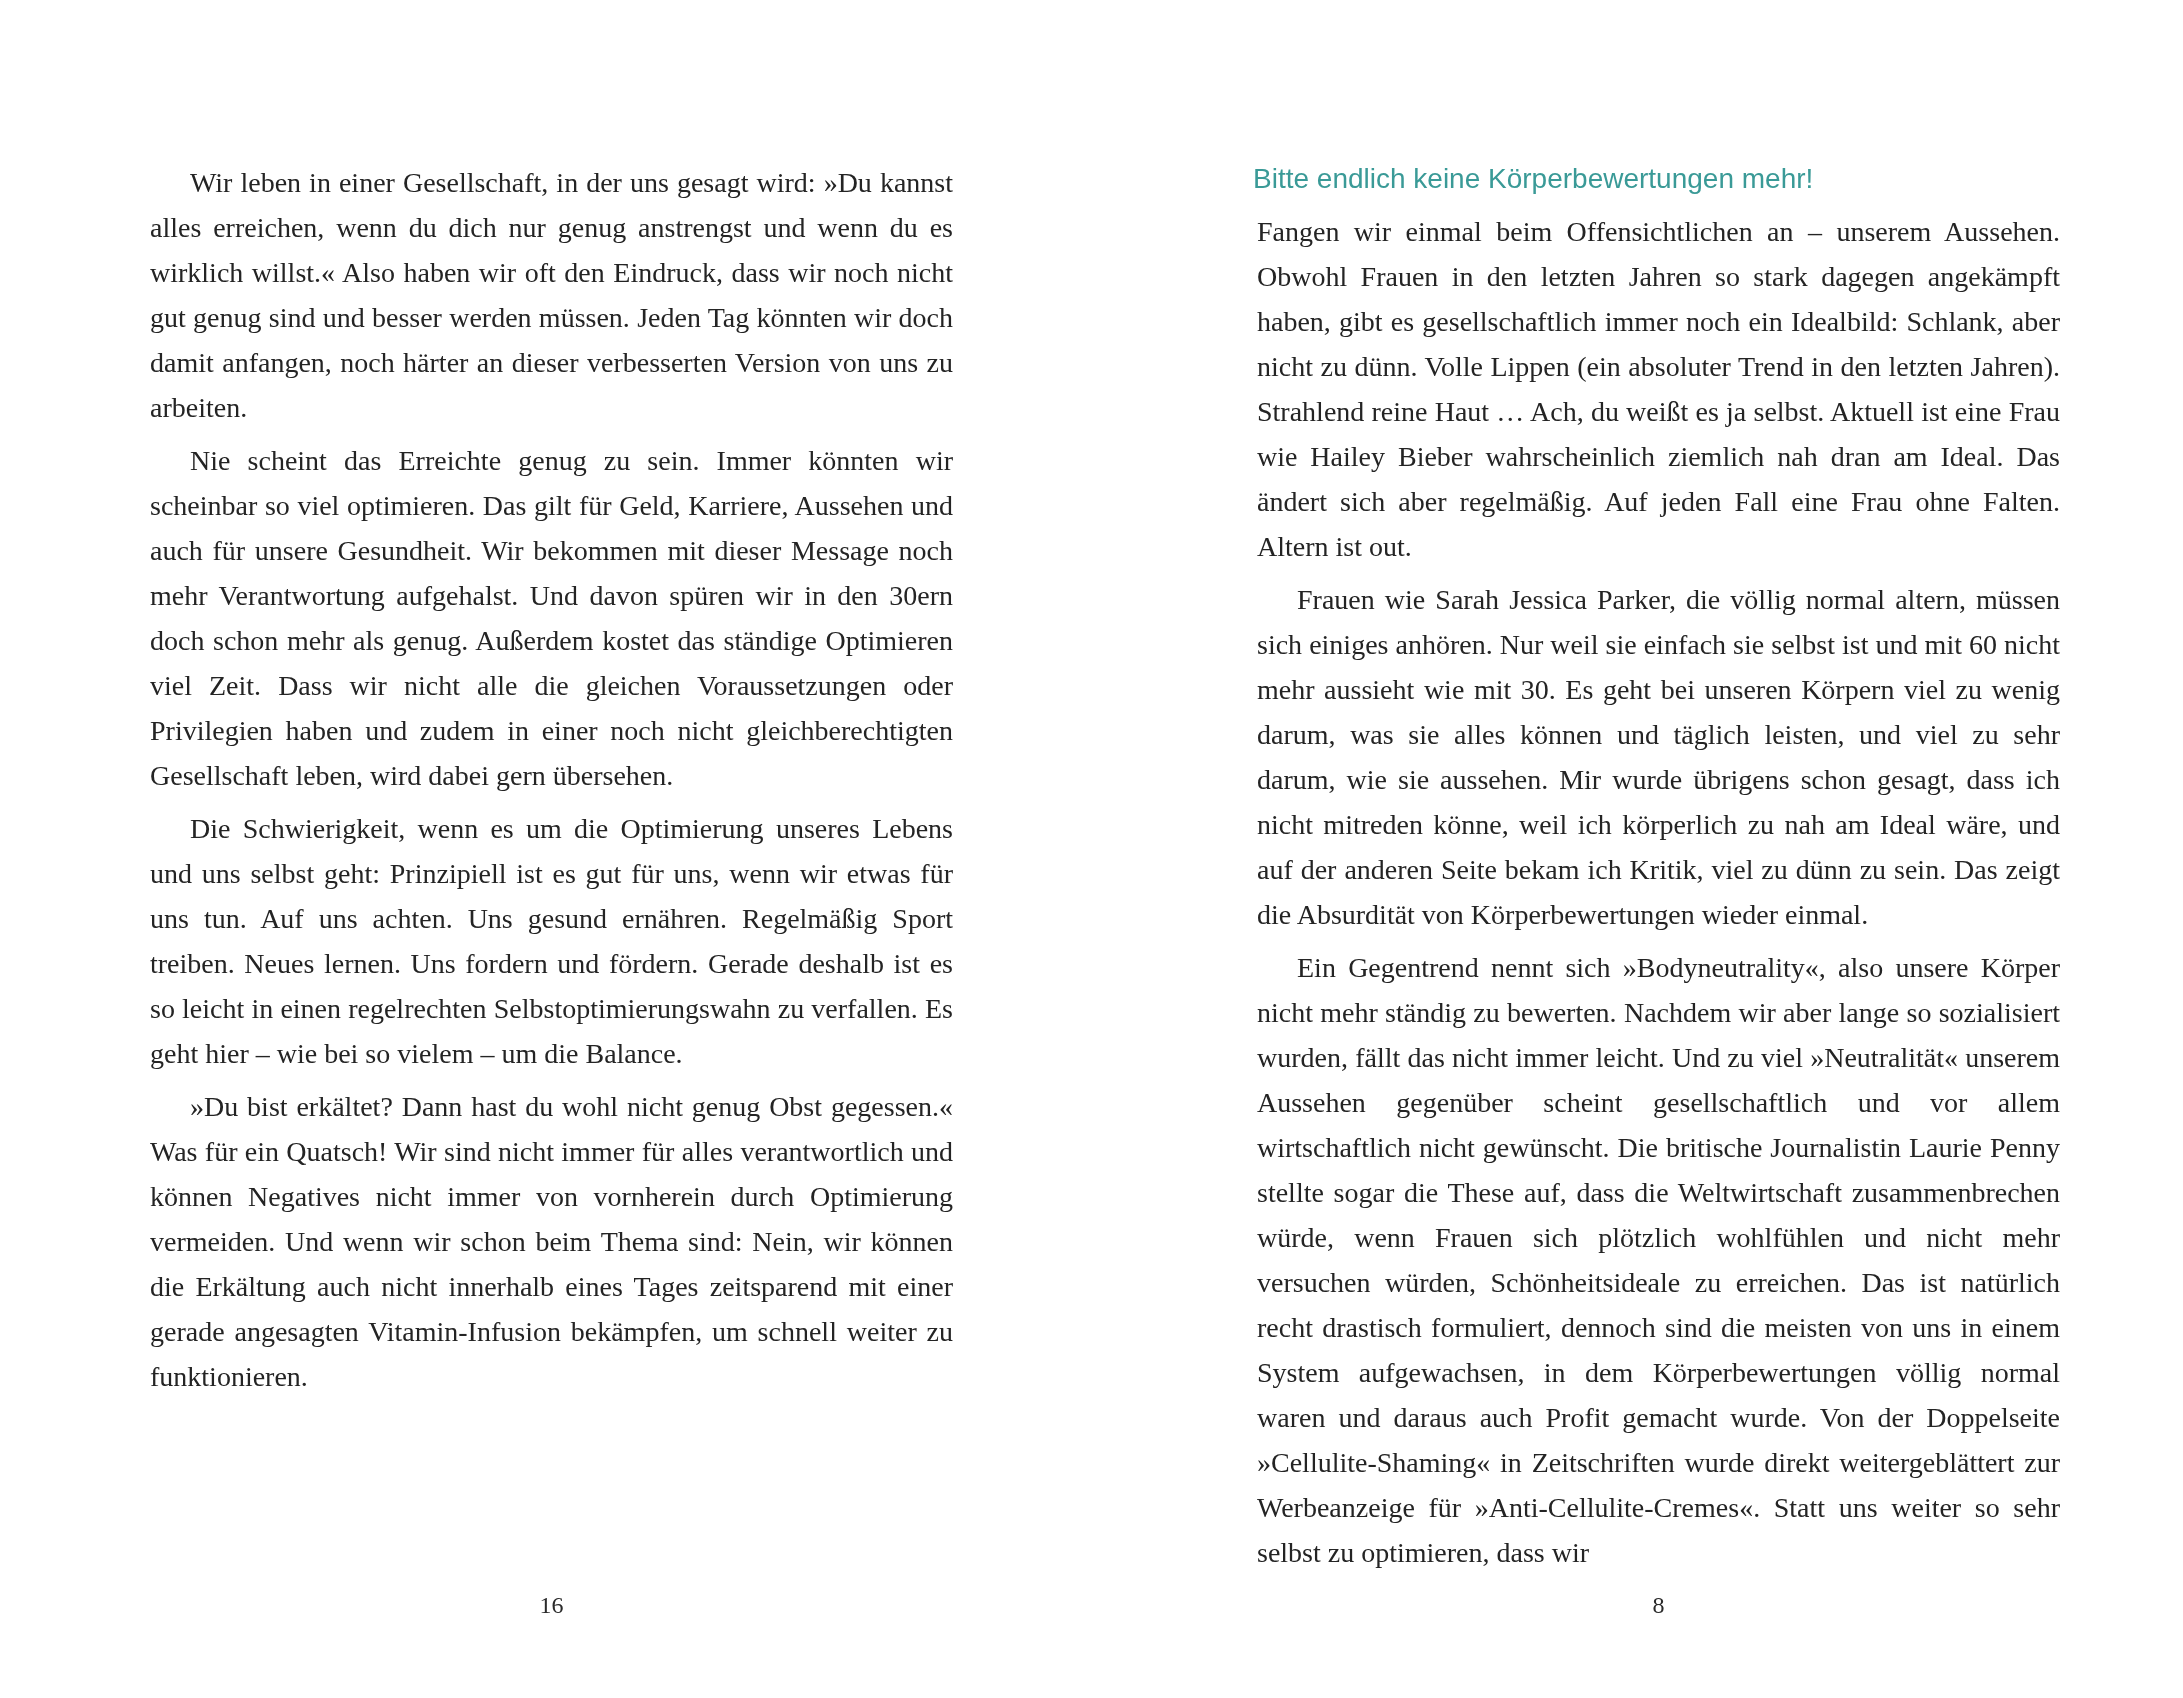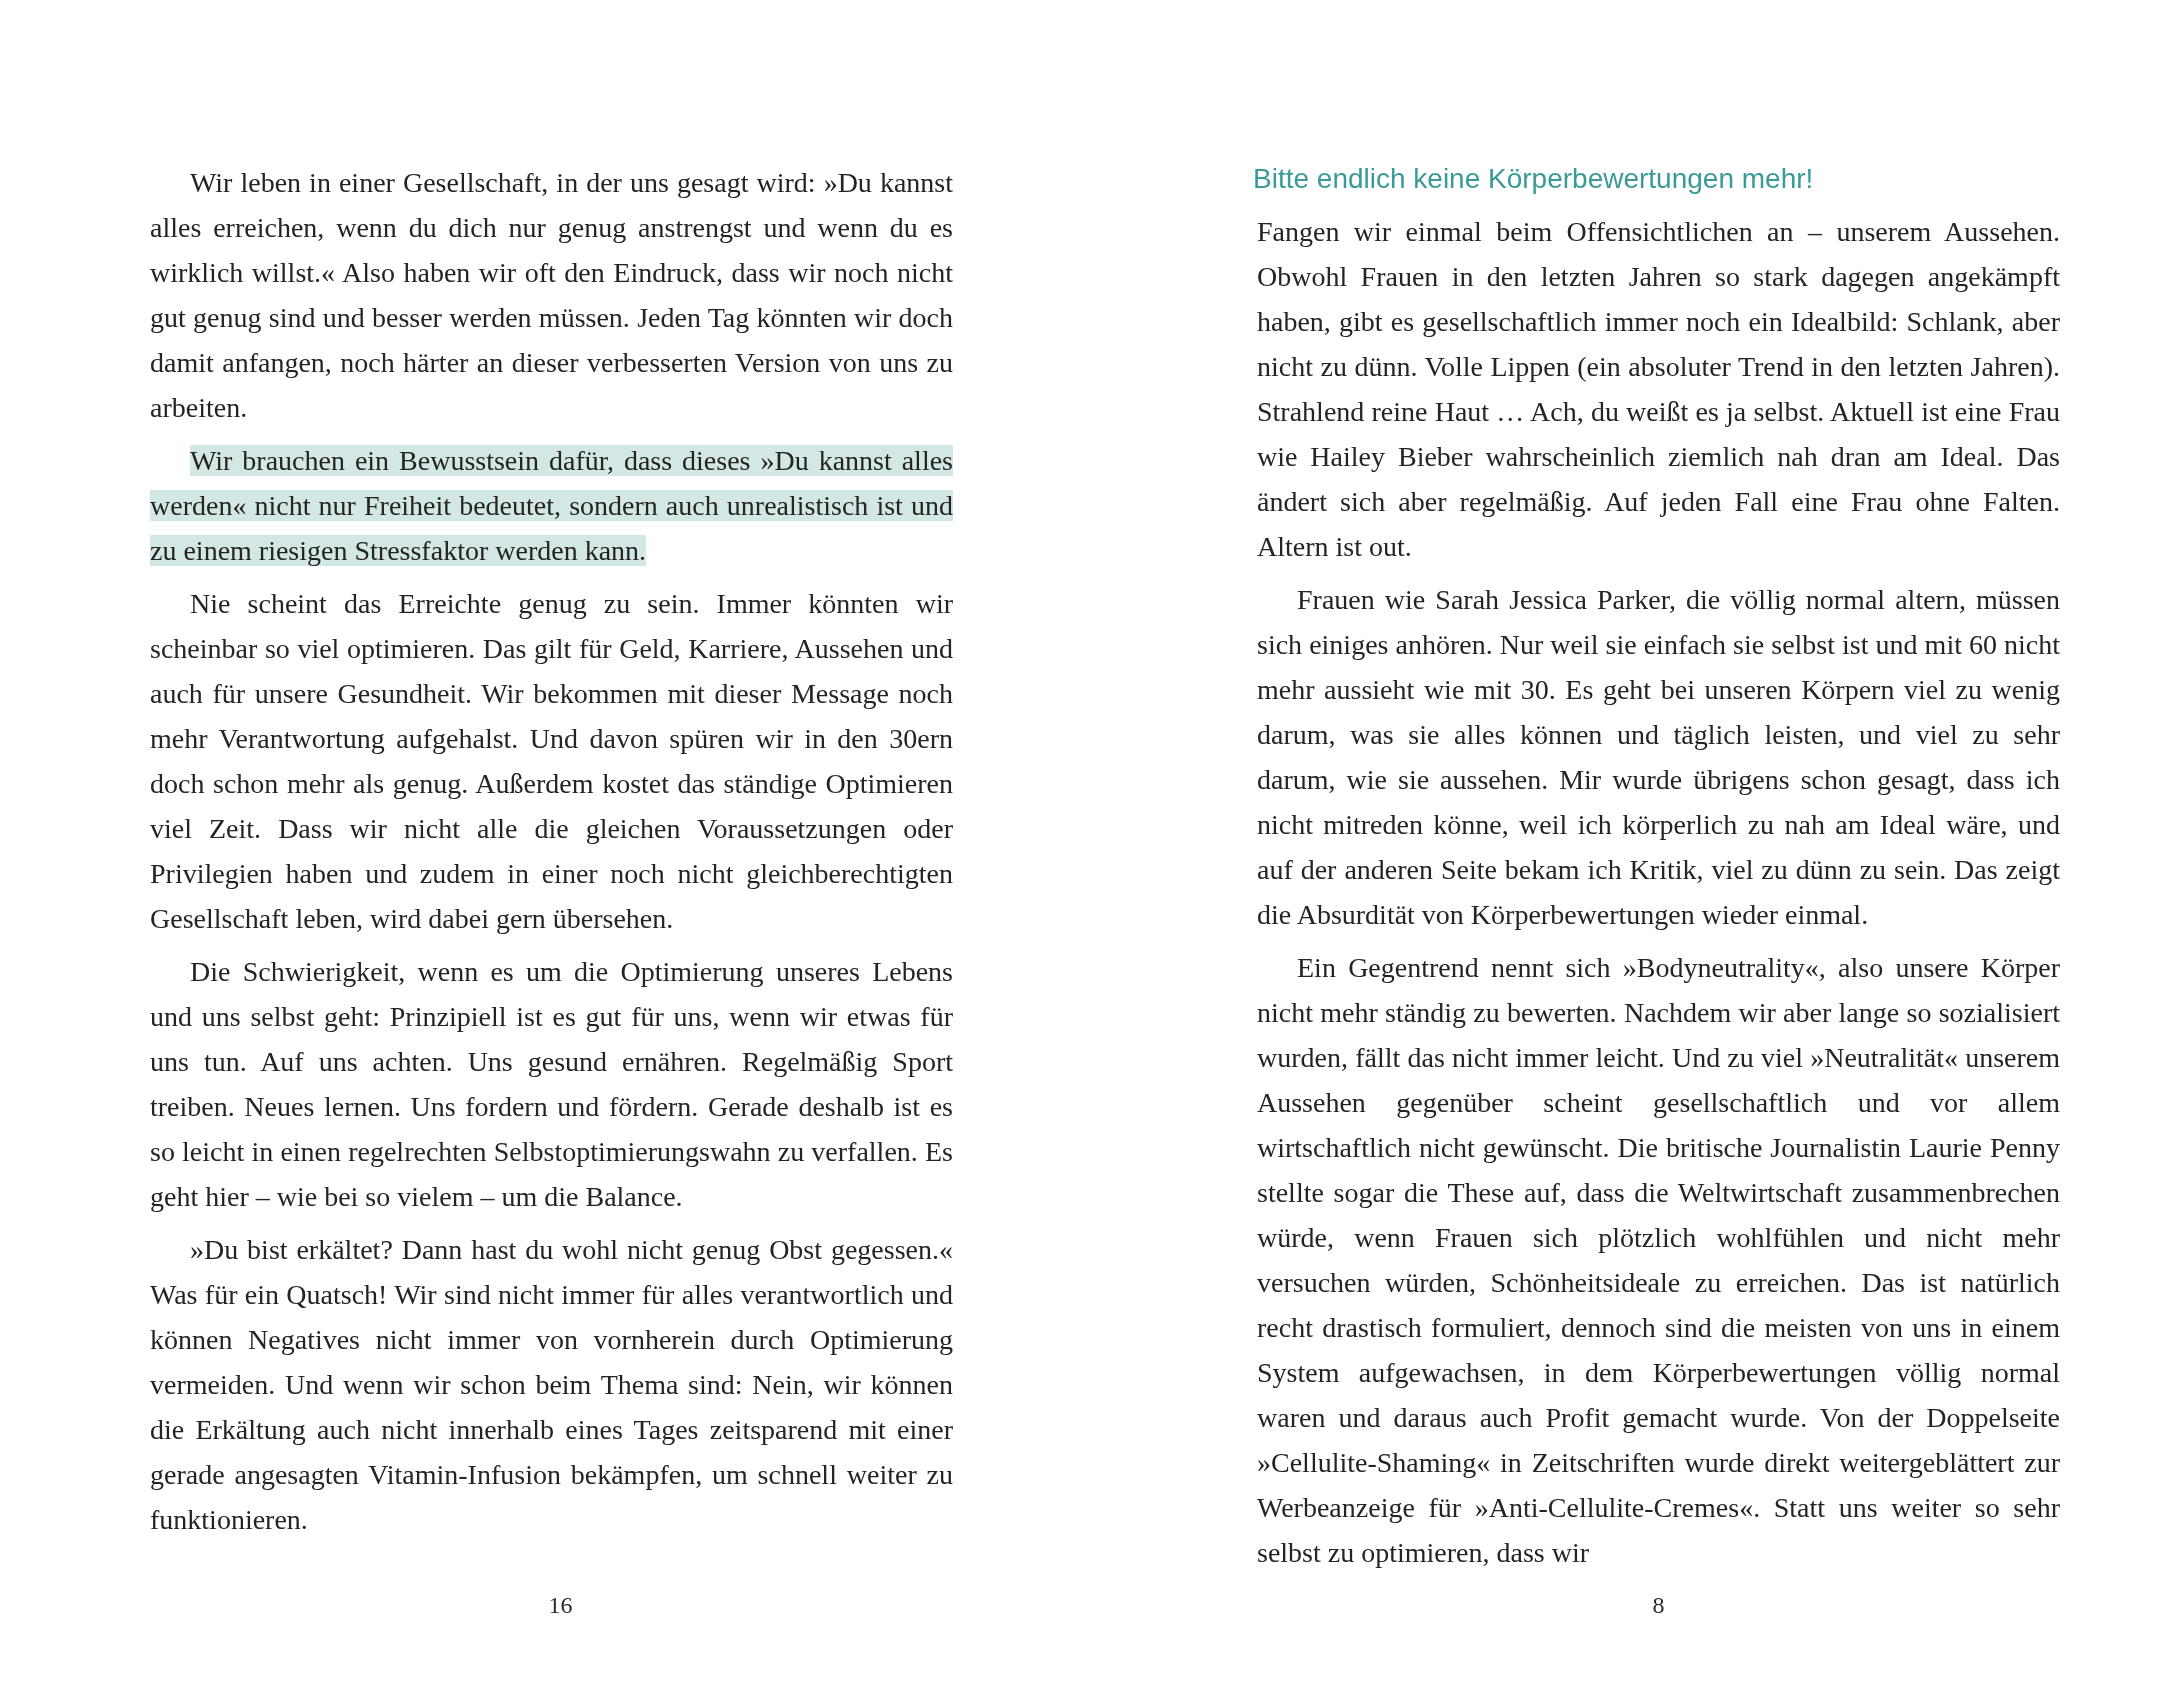--- a/index.html
+++ b/index.html
@@ -52,29 +52,28 @@
     background: var(--underline-color, #b3d2d4);
   }
   .page-number {
     position: absolute;
     top: 1592px;
     width: 819px;
     text-align: center;
     font-size: 24px;
     color: #2b2b2b;
   }
-  #pn-left  { left: 151px; }
+  #pn-left  { left: 142px; }
   #pn-right { left: 1249px; }
 </style>
 </head>
 <body>
 
 <div class="column" id="left-col">
   <p class="body-par indent"><span>Wir leben in einer Gesellschaft, in der uns gesagt wird: »Du kannst alles erreichen, wenn du dich nur genug anstrengst und wenn du es wirklich willst.« Also haben wir oft den Eindruck, dass wir noch nicht gut genug sind und besser werden müssen. Jeden Tag könnten wir doch damit anfangen, noch härter an dieser verbesserten Version von uns zu arbeiten.</span></p>
-  <p class="body-par indent"><span class="hl">Wir brauchen ein Bewusstsein dafür, dass dieses »Du kannst alles werden« nicht nur Freiheit bedeutet, sondern auch unrealistisch ist und zu einem riesigen Stressfaktor werden kann.</span></p>
   <p class="body-par indent"><span>Nie scheint das Erreichte genug zu sein. Immer könnten wir scheinbar so viel optimieren. Das gilt für Geld, Karriere, Aussehen und auch für unsere Gesundheit. Wir bekommen mit dieser Message noch mehr Verantwortung aufgehalst. Und davon spüren wir in den 30ern doch schon mehr als genug. Außerdem kostet das ständige Optimieren viel Zeit. Dass wir nicht alle die gleichen Voraussetzungen oder Privilegien haben und zudem in einer noch nicht gleichberechtigten Gesellschaft leben, wird dabei gern übersehen.</span></p>
   <p class="body-par indent"><span>Die Schwierigkeit, wenn es um die Optimierung unseres Lebens und uns selbst geht: Prinzipiell ist es gut für uns, wenn wir etwas für uns tun. Auf uns achten. Uns gesund ernähren. Regelmäßig Sport treiben. Neues lernen. Uns fordern und fördern. Gerade deshalb ist es so leicht in einen regelrechten Selbstoptimierungswahn zu verfallen. Es geht hier – wie bei so vielem – um die Balance.</span></p>
   <p class="body-par indent"><span>»Du bist erkältet? Dann hast du wohl nicht genug Obst gegessen.« Was für ein Quatsch! Wir sind nicht immer für alles verantwortlich und können Negatives nicht immer von vornherein durch Optimierung vermeiden. Und wenn wir schon beim Thema sind: Nein, wir können die Erkältung auch nicht innerhalb eines Tages zeitsparend mit einer gerade angesagten Vitamin-Infusion bekämpfen, um schnell weiter zu funktionieren.</span></p>
 </div>
 
 <div class="column" id="right-col">
   <p class="heading">Bitte endlich keine Körperbewertungen mehr!</p>
   <p class="body-par"><span>Fangen wir einmal beim Offensichtlichen an – unserem Aussehen. Obwohl Frauen in den letzten Jahren so stark dagegen angekämpft haben, gibt es gesellschaftlich immer noch ein Idealbild: Schlank, aber nicht zu dünn. Volle Lippen (ein absoluter Trend in den letzten Jahren). Strahlend reine Haut … Ach, du weißt es ja selbst. Aktuell ist eine Frau wie Hailey Bieber wahrscheinlich ziemlich nah dran am Ideal. Das ändert sich aber regelmäßig. Auf jeden Fall eine Frau ohne Falten. Altern ist out.</span></p>
   <p class="body-par indent"><span>Frauen wie Sarah Jessica Parker, die völlig normal altern, müssen sich einiges anhören. Nur weil sie einfach sie selbst ist und mit 60 nicht mehr aussieht wie mit 30. Es geht bei unseren Körpern viel zu wenig darum, was sie alles können und täglich leisten, und viel zu sehr darum, wie sie aussehen. Mir wurde </span><span class="bold">übrigens schon</span><span> gesagt, dass ich nicht mitreden könne, weil ich körperlich zu nah am Ideal wäre, und auf der anderen Seite bekam ich Kritik, viel zu dünn zu sein. Das zeigt die Absurdität von Körperbewertungen wieder einmal.</span></p>
   <p class="body-par indent"><span>Ein Gegentrend nennt sich »Bodyneutrality«, also unsere </span><span class="bold">Körper nicht mehr ständig zu bewerten. Nachdem wir</span><span> aber lange so sozialisiert wurden, fällt das nicht immer leicht. Und zu viel »Neutralität« unserem Aussehen gegenüber scheint gesellschaftlich und vor allem wirtschaftlich nicht gewünscht. Die britische Journalistin Laurie Penny stellte sogar die These auf, dass die Weltwirtschaft zusammenbrechen würde, wenn Frauen sich plötzlich wohlfühlen und nicht mehr versuchen würden, Schönheitsideale zu erreichen. Das ist natürlich recht drastisch formuliert, dennoch sind die meisten von uns in einem System aufgewachsen, in dem Körperbewertungen völlig normal waren und daraus auch Profit gemacht wurde. Von der Doppelseite »Cellulite-Shaming« in Zeitschriften wurde direkt weitergeblättert zur Werbeanzeige für »Anti-Cellulite-Cremes«. Statt uns weiter so sehr selbst zu optimieren, dass wir</span></p>

